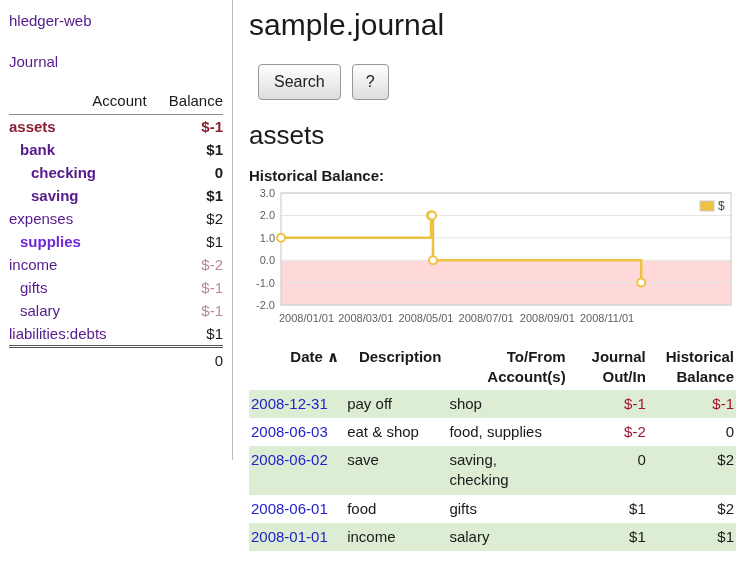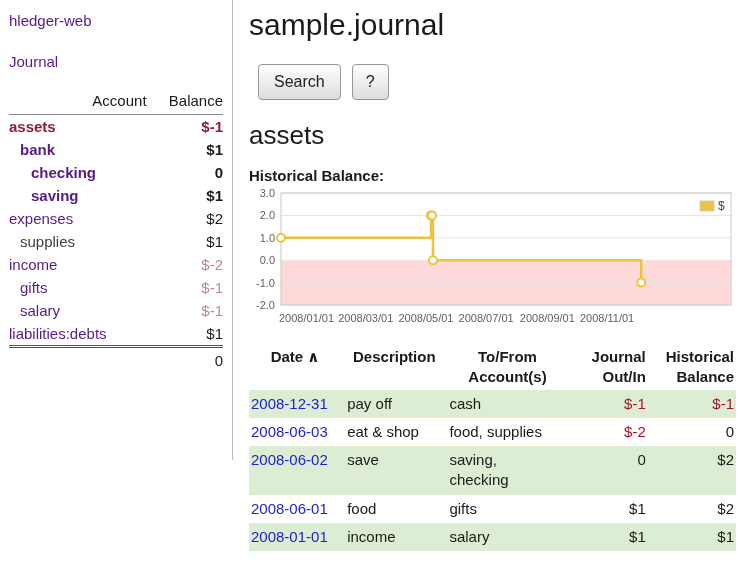--- a/index.html
+++ b/index.html
@@ -37,21 +37,21 @@
     color:#222; cursor:pointer; }
   .btn.help { margin-left:11px; padding:8px 13px; }
   h2.account-heading { font-size:26px; font-weight:400; margin:20px 0 0 0; }
   .chart-label { font-weight:700; font-size:15px; margin:16px 0 5px 0; }
 
   svg.chart { display:block; }
   svg .tick { font-size:11px; fill:#5f5f5f; }
   svg .legend-label { font-size:12px; fill:#444; }
 
   table.register { border-collapse:collapse; margin-top:16px; width:100%; font-size:15px; table-layout:fixed; }
-  table.register th { font-weight:700; text-align:center; vertical-align:top; padding:2px 6px 2px 2px; line-height:1.35; white-space:pre-line; }
+  table.register th { font-weight:700; text-align:right; vertical-align:top; padding:2px 6px 2px 2px; line-height:1.35; white-space:pre-line; }
   table.register th.r, table.register td.r { text-align:right; padding-right:2px; }
   table.register td { padding:4px 6px 4px 2px; vertical-align:top; line-height:1.35; }
   table.register td.accts { white-space:pre-line; }
   table.register tr.shaded { background:var(--row-green); }
   .date-link { color:var(--blue); text-decoration:none; cursor:pointer; white-space:nowrap; }
   .sort-caret { font-weight:700; }
   col.c-date{width:96px;} col.c-desc{width:102px;} col.c-accts{width:124px;} col.c-amt{width:76px;} col.c-bal{width:88px;}
 </style>
 </head>
 <body>
@@ -87,21 +87,21 @@
           </tr>
           <tr>
             <td style="padding-left: 22px;"><a class="acct-link" style="color: rgb(85, 26, 139); font-weight: 700;">saving</a></td>
             <td class="bal" style="color: rgb(26, 26, 26); font-weight: 700;">$1</td>
           </tr>
           <tr>
             <td style="padding-left: 0px;"><a class="acct-link" style="color: rgb(85, 26, 139);">expenses</a></td>
             <td class="bal" style="color: rgb(26, 26, 26);">$2</td>
           </tr>
           <tr>
-            <td style="padding-left: 11px;"><a class="acct-link" style="color: #404040;">supplies</a></td>
+            <td style="padding-left: 11px;"><a class="acct-link" style="color: #6d28d9; font-weight: bold;">supplies</a></td>
             <td class="bal" style="color: rgb(26, 26, 26);">$1</td>
           </tr>
           <tr>
             <td style="padding-left: 0px;"><a class="acct-link" style="color: rgb(85, 26, 139);">income</a></td>
             <td class="bal" style="color: rgb(187, 135, 149);">$-2</td>
           </tr>
           <tr>
             <td style="padding-left: 11px;"><a class="acct-link" style="color: rgb(85, 26, 139);">gifts</a></td>
             <td class="bal" style="color: rgb(187, 135, 149);">$-1</td>
           </tr>
@@ -184,21 +184,21 @@
           <th class="r">Journal
 Out/In</th>
           <th class="r">Historical
 Balance</th>
         </tr>
       </thead>
       <tbody id="register-body">
           <tr class="shaded">
             <td><a class="date-link">2008-12-31</a></td>
             <td>pay off</td>
-            <td class="accts">cash</td>
+            <td class="accts">shop</td>
             <td class="r" style="color: rgb(163, 19, 47);">$-1</td>
             <td class="r" style="color: rgb(163, 19, 47);">$-1</td>
           </tr>
           <tr>
             <td><a class="date-link">2008-06-03</a></td>
             <td>eat &amp; shop</td>
             <td class="accts">food, supplies</td>
             <td class="r" style="color: rgb(163, 19, 47);">$-2</td>
             <td class="r">0</td>
           </tr>

